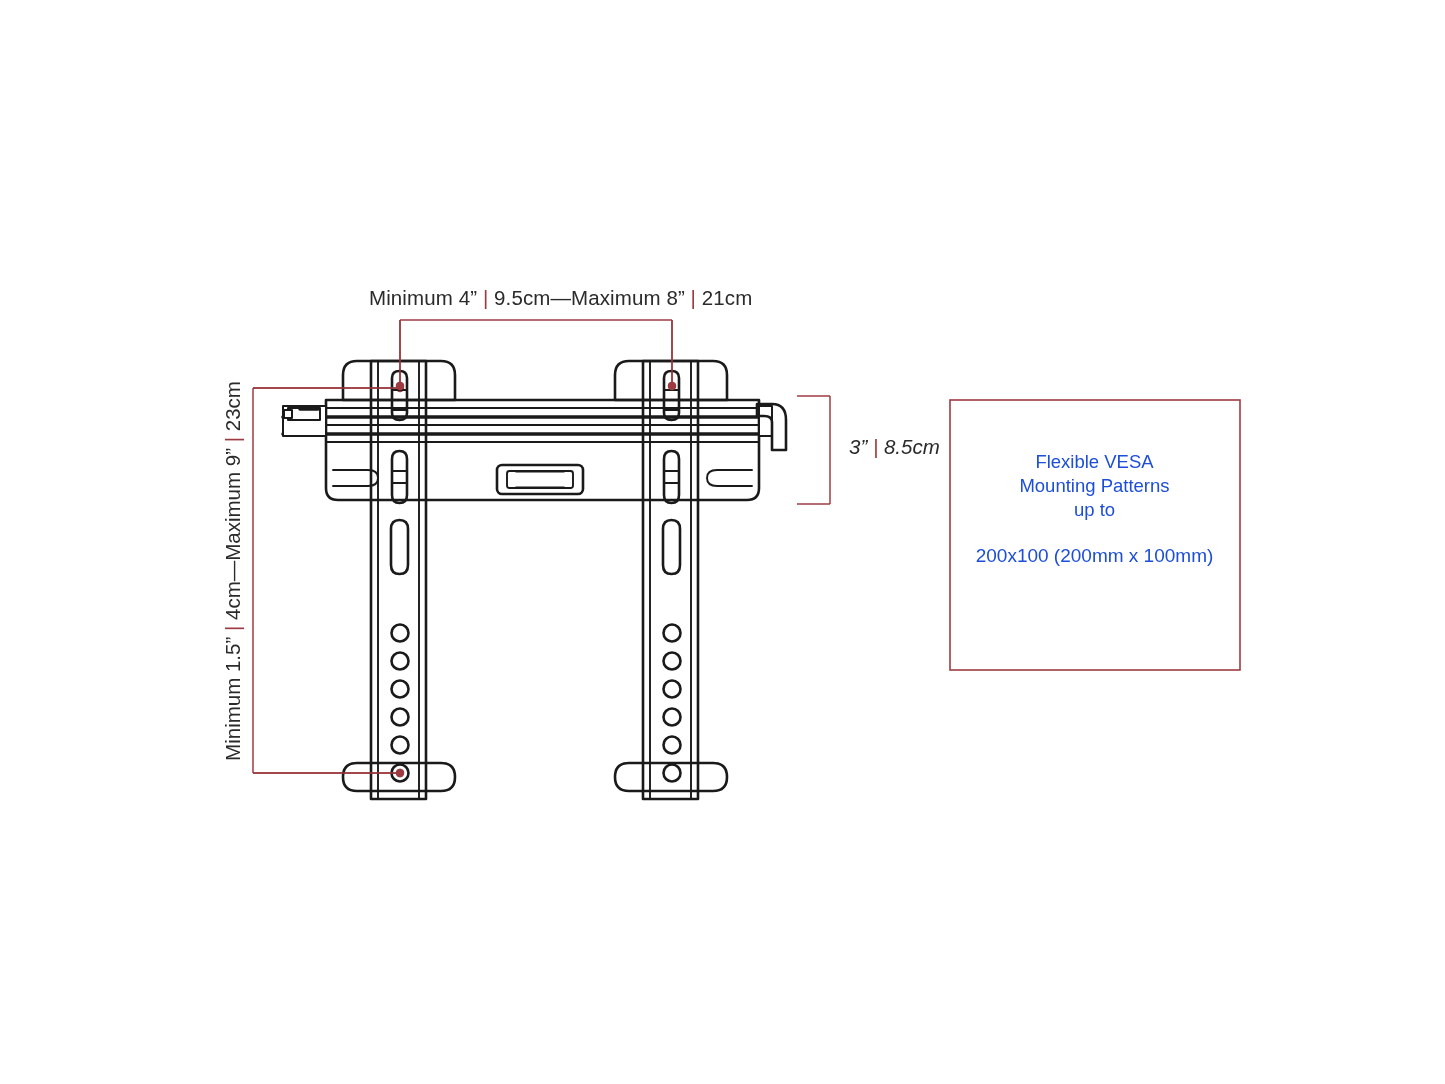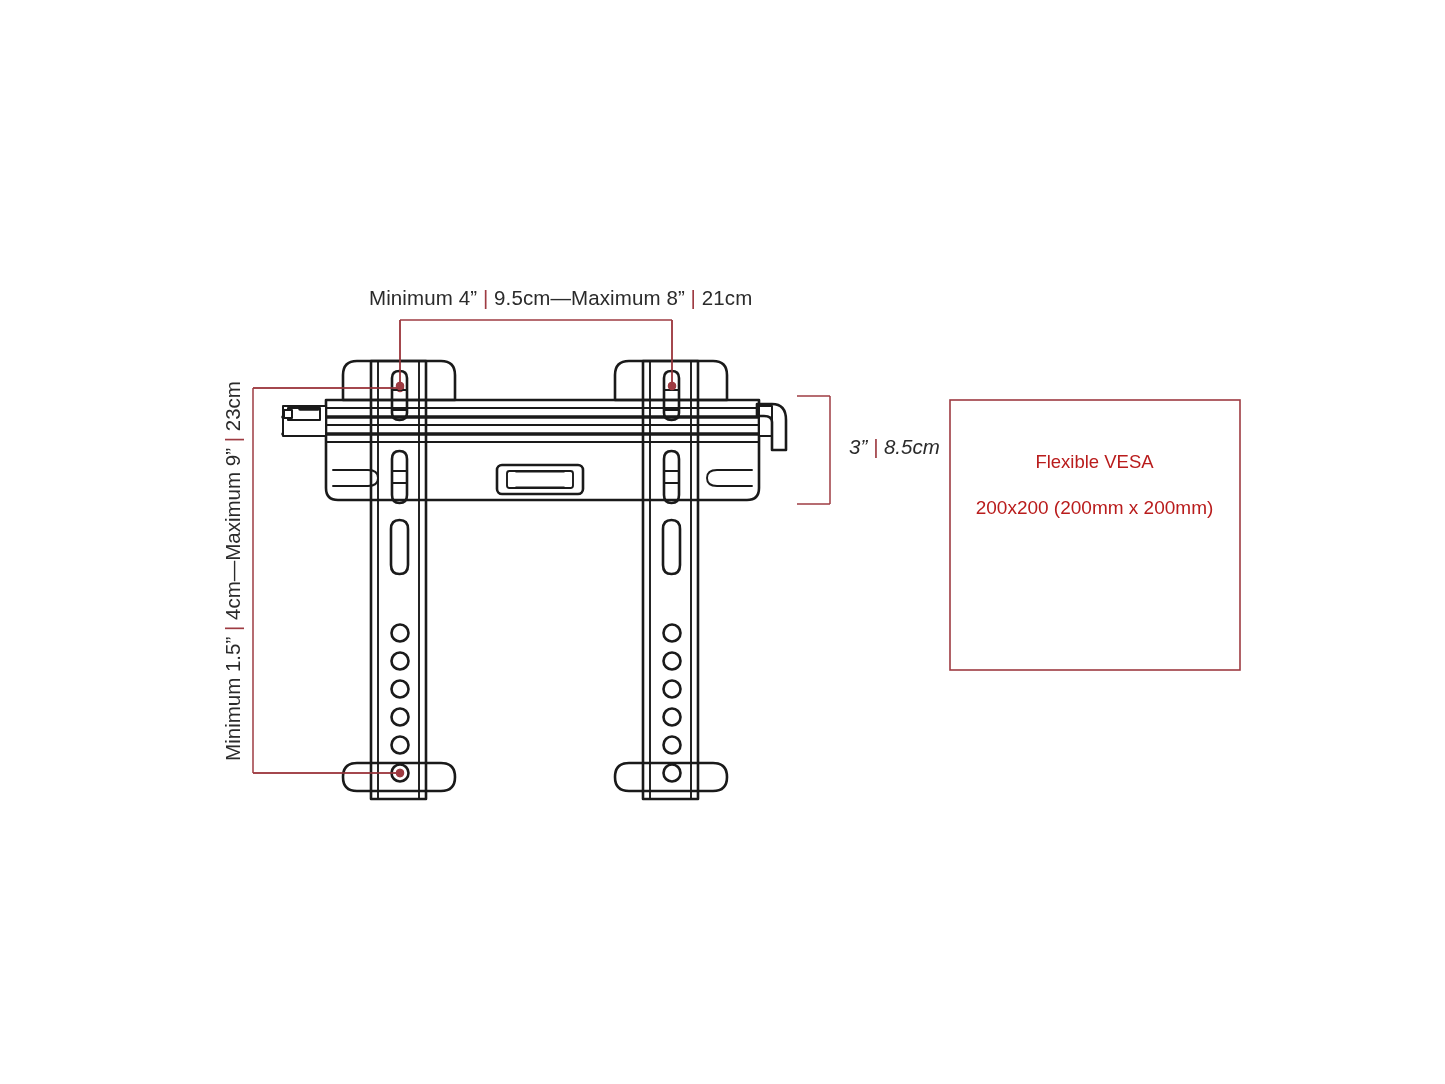--- a/index.html
+++ b/index.html
@@ -64,21 +64,21 @@
     transform: translate(-50%, -50%) rotate(-90deg);
     transform-origin: 50% 50%;
   }
   #vesa-box-text {
     left: 952px;
     top: 450px;
     width: 285px;
     text-align: center;
     font-size: 18.5px;
     line-height: 24px;
-    color: #b91c1c;
+    color: #1d4ed8;
   }
   #vesa-box-text .grp2 {
     margin-top: 22px;
     font-size: 19px;
     line-height: 24px;
   }
 </style>
 </head>
 <body>
 
@@ -310,18 +310,20 @@
   </div>
 
   <div class="lbl" id="label-right">
     <span>3”</span>
     <span class="sep">|</span>
     <span>8.5cm</span>
   </div>
 
   <div class="lbl" id="vesa-box-text">
     <div>Flexible VESA</div>
+    <div>Mounting Patterns</div>
+    <div>up to</div>
     <div class="grp2">
-      <div>200x200 (200mm x 200mm)</div>
+      <div>200x100 (200mm x 100mm)</div>
     </div>
   </div>
 
 </div>
 
 </body></html>

